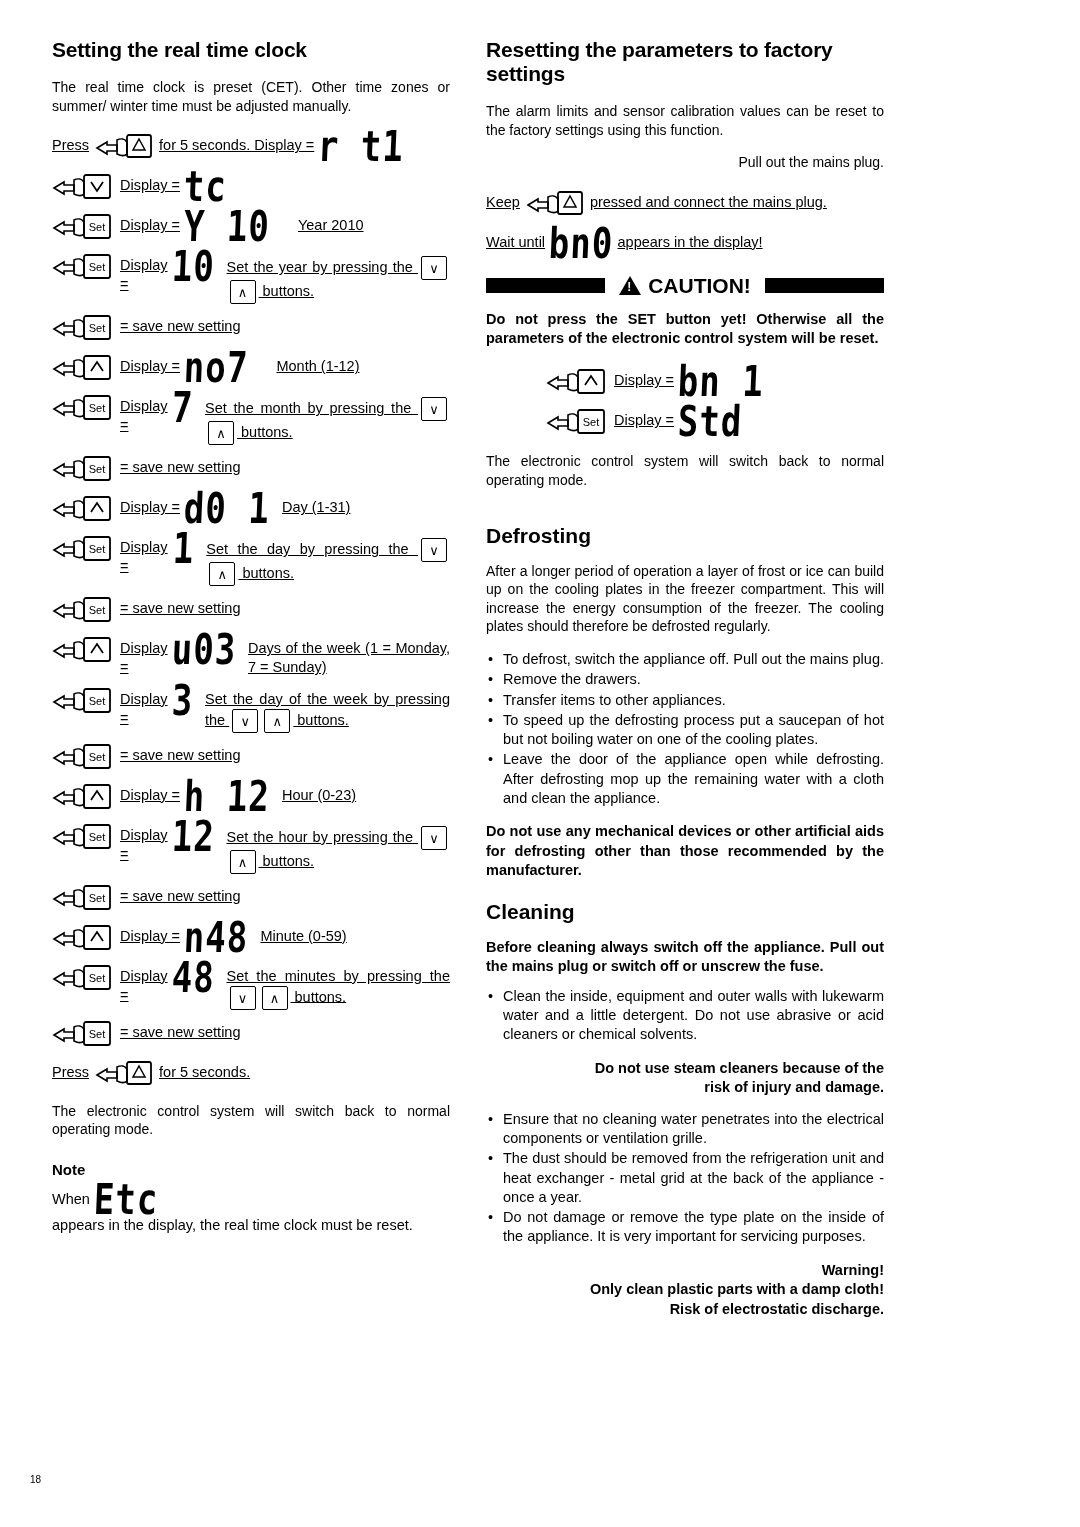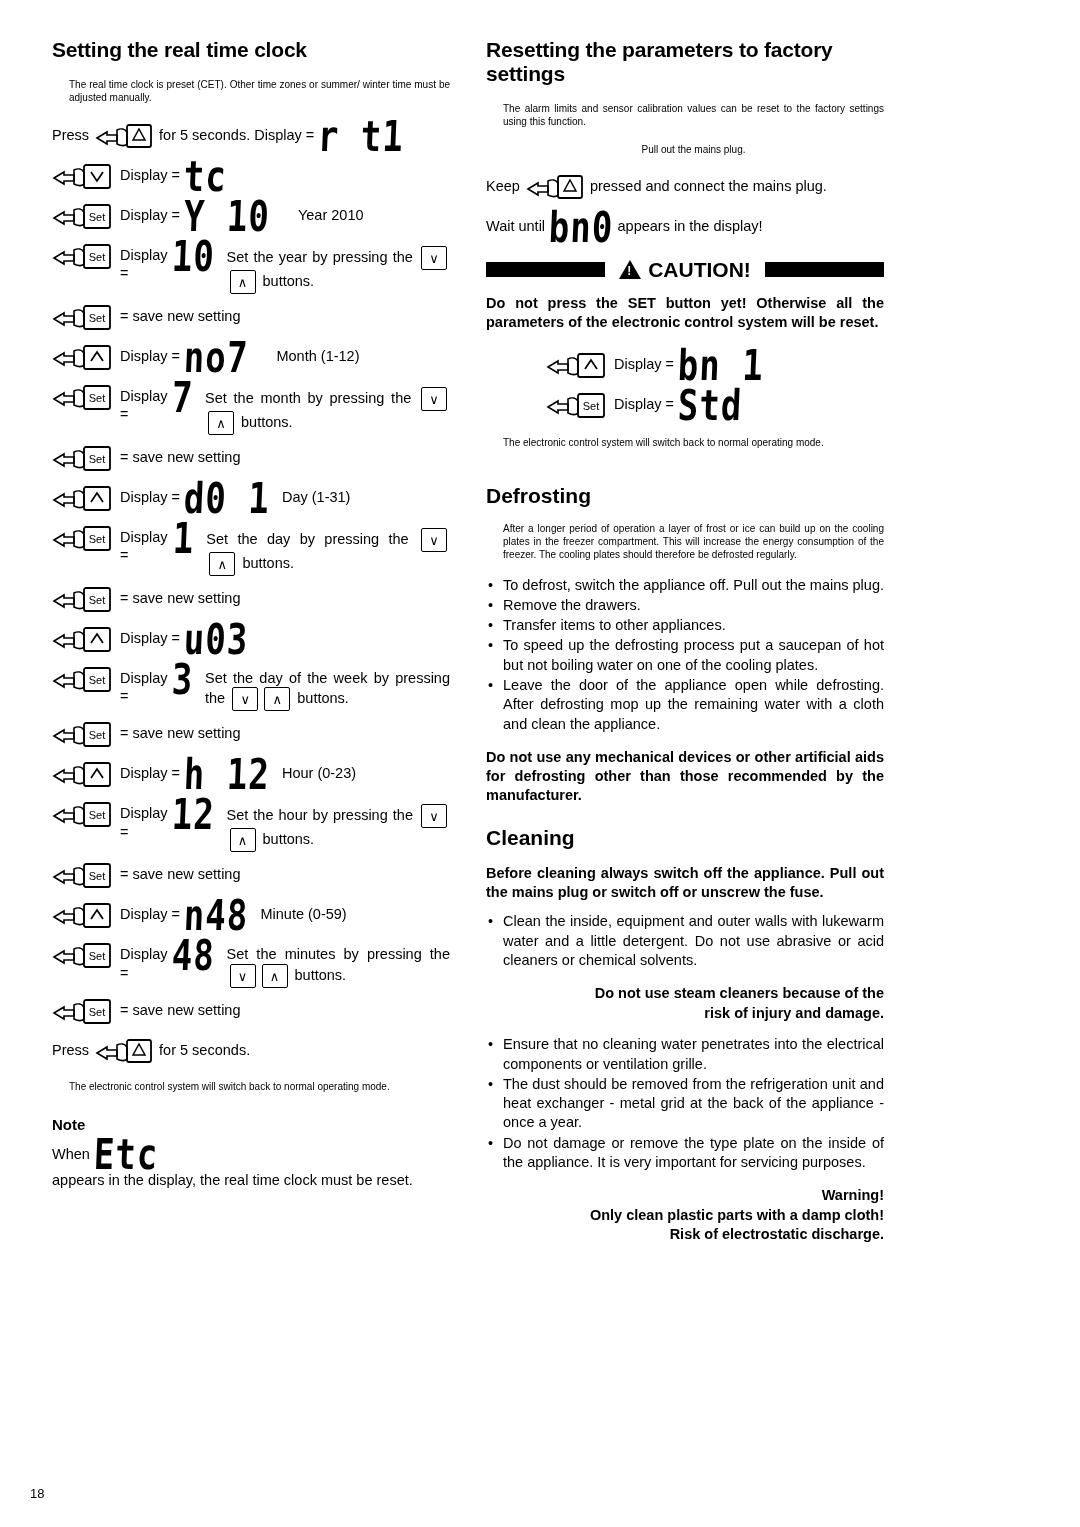--- a/index.html
+++ b/index.html
@@ -33,38 +33,39 @@
     font-weight: bold;
     margin: 0 0 16px 0;
     letter-spacing: -0.2px;
   }
   h2.sec2 {
     font-size: 21px;
     font-weight: bold;
     margin: 34px 0 14px 0;
   }
   p.body {
-    font-size: 10px;
+    font-size: 14px;
     line-height: 1.33;
-    margin: 0 0 14px 17px;
+    margin: 0 0 14px 0;
     text-align: justify;
   }
-  p.body.nj { text-align: center; }
+  p.body.nj { text-align: right; }
 
   
   .step {
     display: flex;
     align-items: flex-start;
     margin-bottom: 6px;
     min-height: 34px;
   }
   .step .txt {
     font-size: 14.5px;
     line-height: 1.3;
     padding-top: 7px;
+    text-decoration: underline;
   }
   .step .txt.just { text-align: justify; }
 
   
   .hand {
     position: relative;
     width: 58px;
     height: 34px;
     flex: 0 0 58px;
     margin-right: 6px;
@@ -180,22 +181,22 @@
     margin: 10px 0 12px 0;
   }
   .note-head {
     font-weight: bold;
     font-size: 15px;
     margin: 22px 0 4px 0;
   }
   .pagenum {
     position: absolute;
     left: 30px;
-    bottom: 26px;
-    font-size: 13px;
+    bottom: 42px;
+    font-size: 10px;
   }
   .ind { padding-left: 60px; }
 </style>
 </head>
 <body>
 
 <div class="page">
 
   <div class="columns">
 
@@ -345,20 +346,21 @@
             <span class="hand" style="flex: 0 0 62px; width: 62px;">
               <svg width="62" height="34" viewBox="0 0 62 34">
                 <path d="M2 19 L12 13 L12 16 L22 16 L22 22 L12 22 L12 25 Z" fill="none" stroke="#000" stroke-width="1.6"></path>
                 <path d="M22 11 C26 9, 30 10, 32 13 L32 25 C30 27, 26 27, 22 25 Z" fill="none" stroke="#000" stroke-width="1.6"></path>
                 <rect x="32" y="6" width="26" height="23" fill="none" stroke="#000" stroke-width="1.8" rx="2"></rect>
                 <path d="M39 21 L45 12 L51 21" fill="none" stroke="#000" stroke-width="1.7"></path>
               </svg>
             </span>
             <span class="txt">Display =</span>
             <span class="seg big">u03</span>
+            <span class="txt just" style="flex: 1 1 auto; margin-left: 8px;">Days of the week (1 = Monday, 7 = Sunday)</span>
           </div>
           <div class="step">
             <span class="hand" style="flex: 0 0 62px; width: 62px;">
               <svg width="62" height="34" viewBox="0 0 62 34">
                 <path d="M2 19 L12 13 L12 16 L22 16 L22 22 L12 22 L12 25 Z" fill="none" stroke="#000" stroke-width="1.6"></path>
                 <path d="M22 11 C26 9, 30 10, 32 13 L32 25 C30 27, 26 27, 22 25 Z" fill="none" stroke="#000" stroke-width="1.6"></path>
                 <rect x="32" y="6" width="26" height="23" fill="none" stroke="#000" stroke-width="1.8" rx="2"></rect>
                 <text x="45" y="22" font-size="11" font-family="Liberation Sans, sans-serif" text-anchor="middle" fill="#000">Set</text>
               </svg>
             </span>

